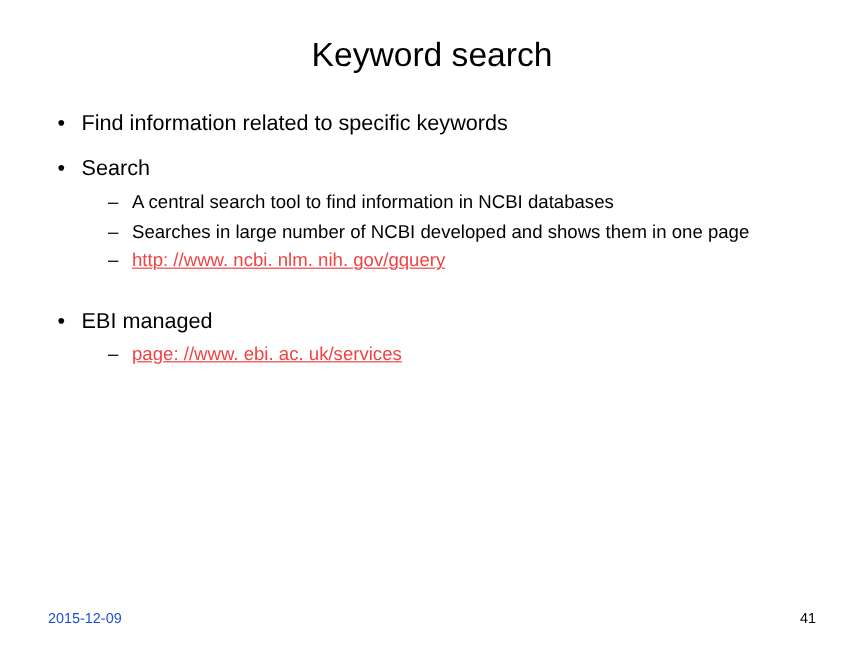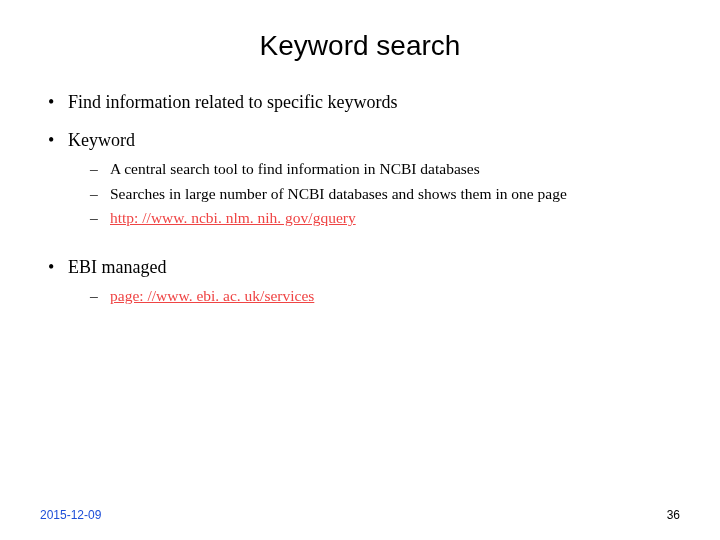--- a/index.html
+++ b/index.html
@@ -30,21 +30,20 @@
     list-style: none;
     padding: 0;
     margin: 0;
   }
   ul.top > li {
     position: relative;
     padding-left: 28px;
     font-size: 18px;
     line-height: 1.35;
     margin-bottom: 14px;
-    font-family: Liberation Serif, serif;
   }
   ul.top > li::before {
     content: "•";
     position: absolute;
     left: 8px;
     top: 0;
     font-size: 18px;
   }
   ul.sub {
     list-style: none;
@@ -90,41 +89,41 @@
 
   <h1 class="title">Keyword search</h1>
 
   <ul class="top">
 
     <li>
       <span>Find information related to specific keywords</span>
     </li>
 
     <li>
-      <span>Keyword</span>
+      <span>Search</span>
       <ul class="sub">
         <li>
           <span>A central search tool to find information in NCBI databases</span>
         </li>
         <li>
-          <span>Searches in large number of NCBI databases and shows them in one page</span>
+          <span>Searches in large number of NCBI developed and shows them in one page</span>
         </li>
         <li>
           <span class="link">http: //www. ncbi. nlm. nih. gov/gquery</span>
         </li>
       </ul>
     </li>
 
     <li style="margin-top:26px;">
       <span>EBI managed</span>
       <ul class="sub">
         <li>
           <span class="link">page: //www. ebi. ac. uk/services</span>
         </li>
       </ul>
     </li>
 
   </ul>
 
   <div class="footer">2015-12-09</div>
-  <div class="pagenum">36</div>
+  <div class="pagenum">41</div>
 
 </div>
 
 </body></html>

